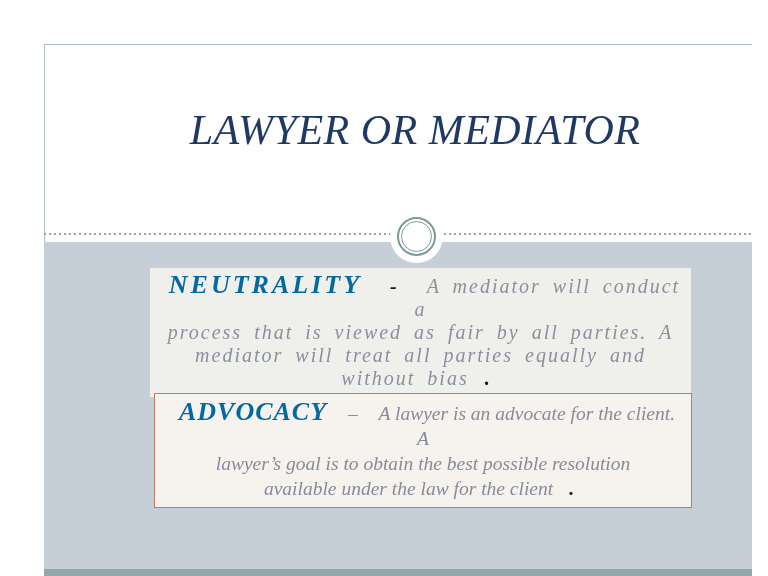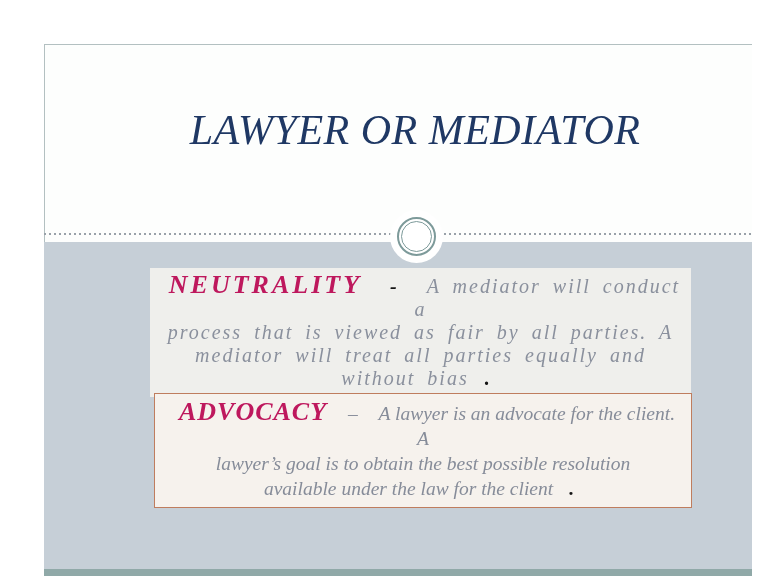--- a/index.html
+++ b/index.html
@@ -85,21 +85,21 @@
     letter-spacing: 0.5px;
     z-index: 1;
   }
   
   .text-box {
     position: absolute;
     text-align: center;
     z-index: 2;
   }
   .text-box .b { white-space: pre-line; text-align: center; }
-  .text-box .h { color: #be185d; font-weight: bold; }
+  .text-box .h { color: #0369a1; font-weight: bold; }
   .text-box .p { color: #141414; font-weight: bold; }
   
   .box-neutrality {
     left: 118px; top: 236px;
     width: 541px;
     background: #efefec;
     padding: 5px 2px 7px 2px;
     font-size: 20px;
     line-height: 23px;
     letter-spacing: 2px;

